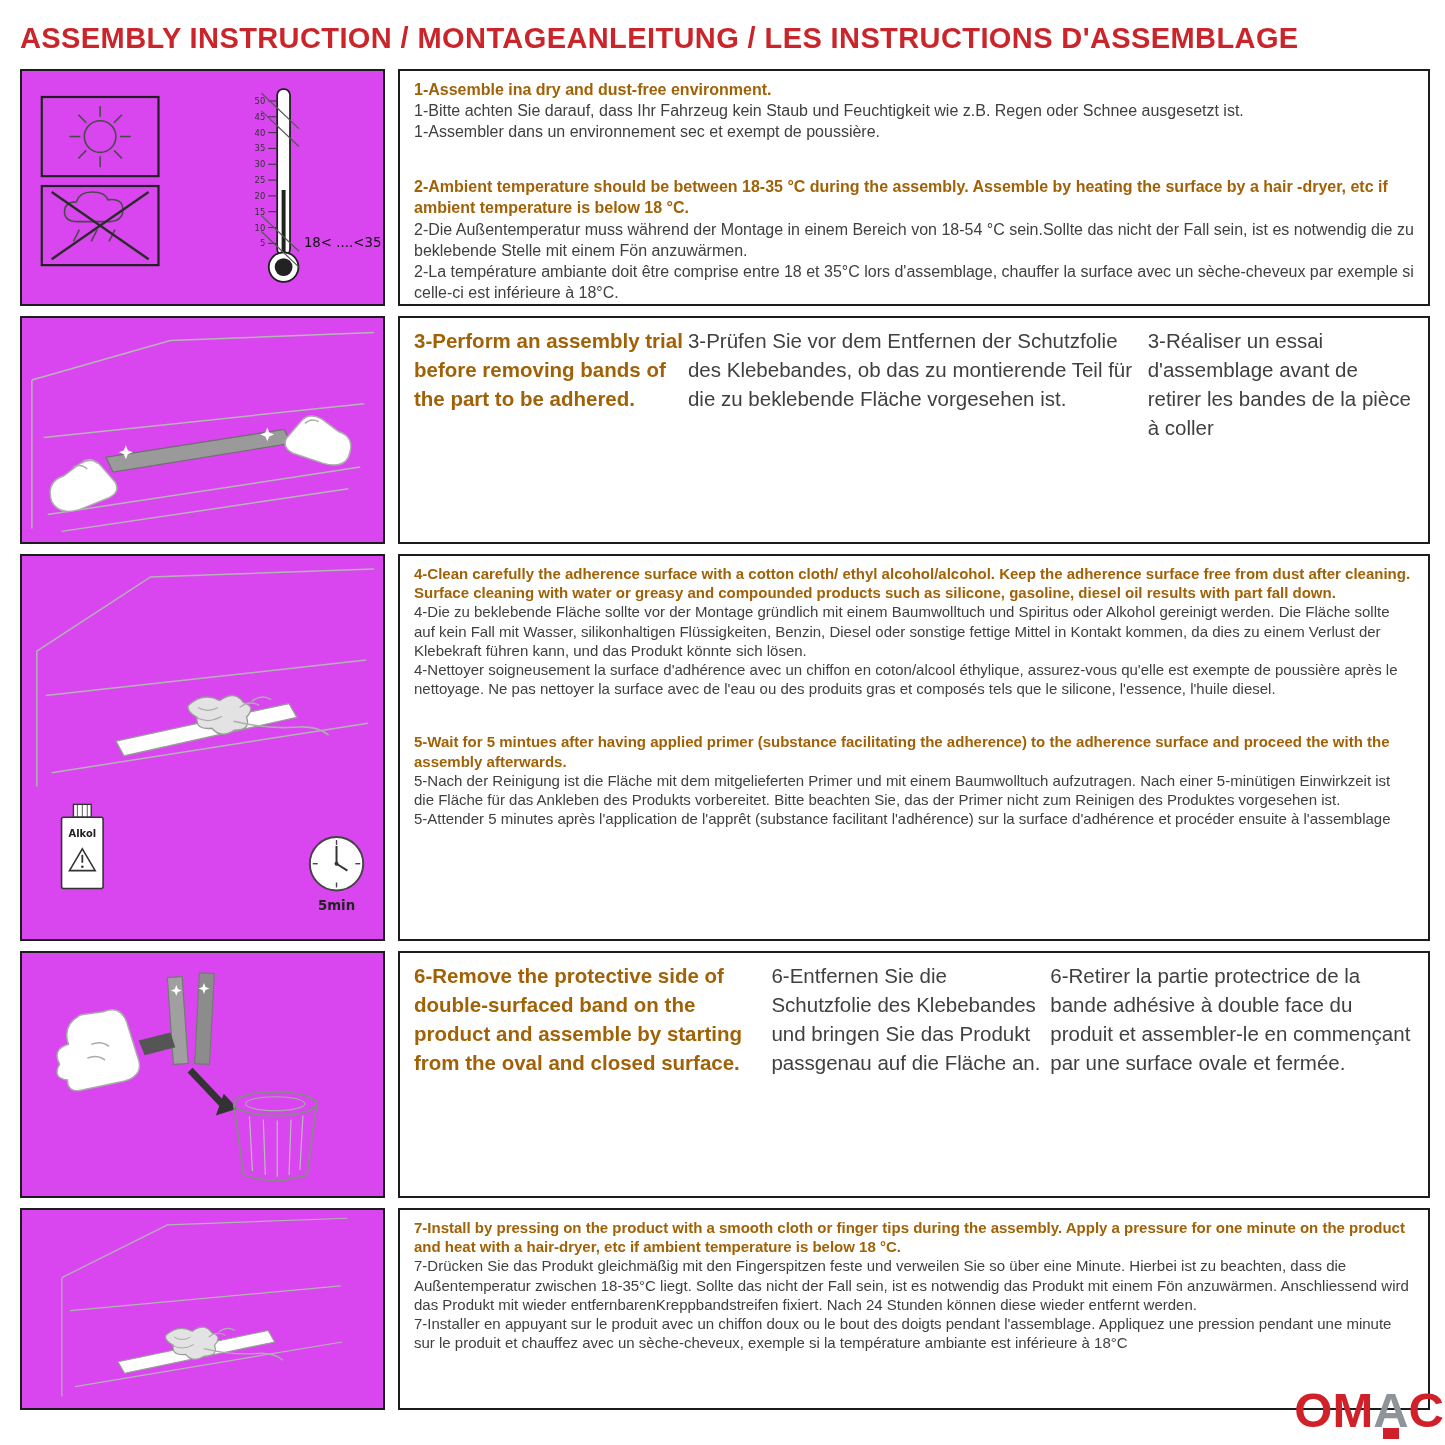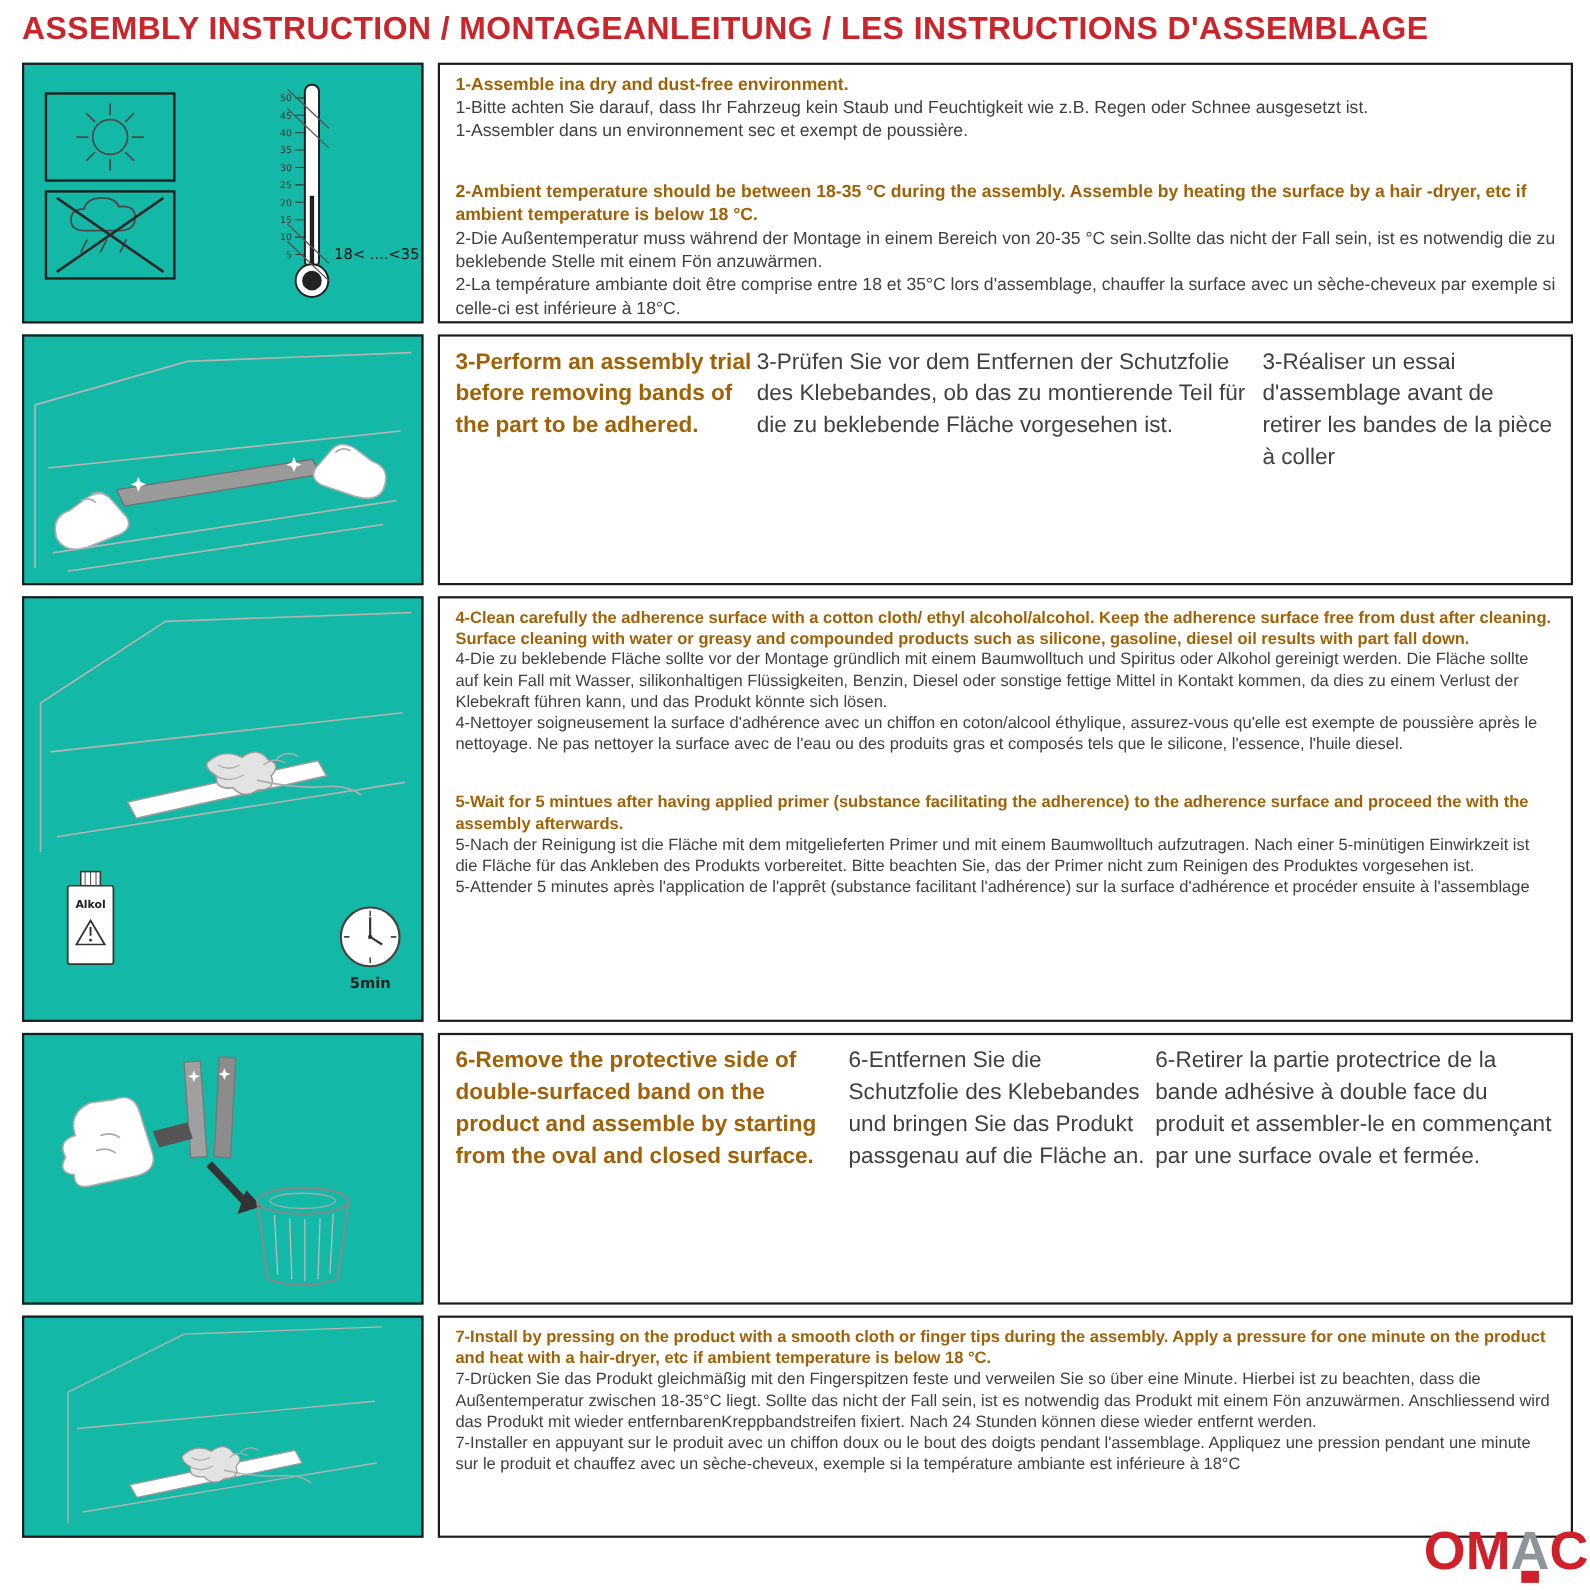--- a/index.html
+++ b/index.html
@@ -1,27 +1,27 @@
 <!DOCTYPE html>
 <html><head>
 <meta charset="utf-8">
 <style>
   html,body{margin:0;padding:0;background:#ffffff;}
   .page{
     width:1445px;height:1445px;position:relative;background:#fff;
     font-family:"Liberation Sans","DejaVu Sans",sans-serif;
-    box-sizing:border-box;padding-top:4px;overflow:hidden;
+    box-sizing:border-box;padding-top:16px;overflow:hidden;
   }
   .title{
     color:#c9252b;font-size:29px;font-weight:800;letter-spacing:.4px;
     margin:6px 15px 14px 20px;white-space:nowrap;
   }
   .row{display:flex;gap:13px;margin:0 15px 10px 20px;align-items:stretch;}
   .illus-box{
-    flex:0 0 365px;width:365px;border:2px solid #1c1c1c;background:#14b8a6;
+    flex:0 0 365px;width:365px;border:2px solid #1c1c1c;background:#d946ef;
     box-sizing:border-box;overflow:hidden;
   }
   .illus-box svg{display:block;width:100%;height:100%;}
   .text-box{
     flex:1;border:2px solid #1c1c1c;background:#fff;box-sizing:border-box;
     padding:8px 14px;color:#404040;overflow:hidden;
   }
   .r1{height:237px;} .r2{height:228px;} .r3{height:387px;} .r4{height:247px;} .r5{height:202px;}
   .t16{font-size:16px;line-height:1.32;}
   .t20{font-size:20.5px;line-height:1.42;}
@@ -110,21 +110,21 @@
           </g>
           <text x="285" y="178" font-size="13.5" fill="#111" font-family="DejaVu Sans, sans-serif">18&lt; ....&lt;35 C</text>
         </g>
       </svg>
     </div>
     <div class="text-box t16">
       <p class="b">1-Assemble ina dry and dust-free environment.</p>
       <p>1-Bitte achten Sie darauf, dass Ihr Fahrzeug kein Staub und Feuchtigkeit wie z.B. Regen oder Schnee ausgesetzt ist.</p>
       <p>1-Assembler dans un environnement sec et exempt de poussière.</p>
       <p class="b gap">2-Ambient temperature should be between 18-35 °C  during the assembly. Assemble by heating the surface by a hair -dryer, etc if ambient temperature is below 18 °C.</p>
-      <p>2-Die Außentemperatur muss während der Montage in einem Bereich von 20-35 °C  sein.Sollte das nicht der Fall sein, ist es notwendig die zu beklebende Stelle mit einem Fön anzuwärmen.</p>
+      <p>2-Die Außentemperatur muss während der Montage in einem Bereich von 18-54 °C  sein.Sollte das nicht der Fall sein, ist es notwendig die zu beklebende Stelle mit einem Fön anzuwärmen.</p>
       <p>2-La température ambiante doit être comprise entre 18 et 35°C lors d'assemblage, chauffer la surface avec un sèche-cheveux par exemple si celle-ci est inférieure à 18°C.</p>
     </div>
   </div>
 
   <div class="row r2">
     <div class="illus-box">
       <svg viewBox="0 0 365 225">
         <g stroke="#b5b5b5" fill="none" stroke-width="1.5">
           <path d="M10,62 L150,22 L356,14"></path>
           <path d="M10,62 L10,212"></path>

